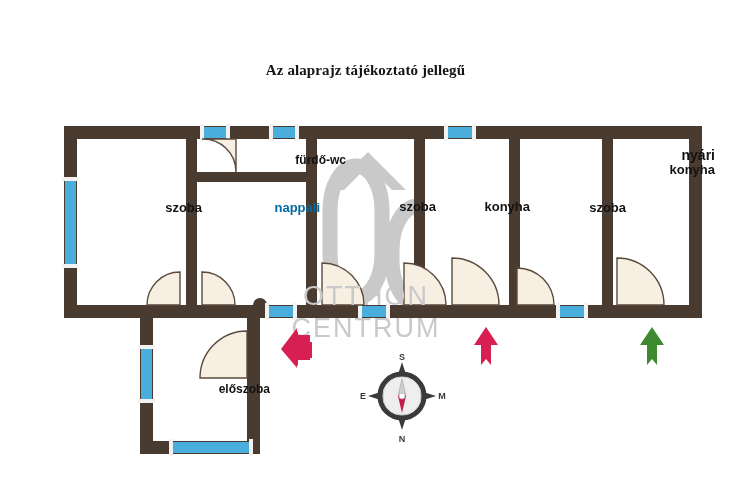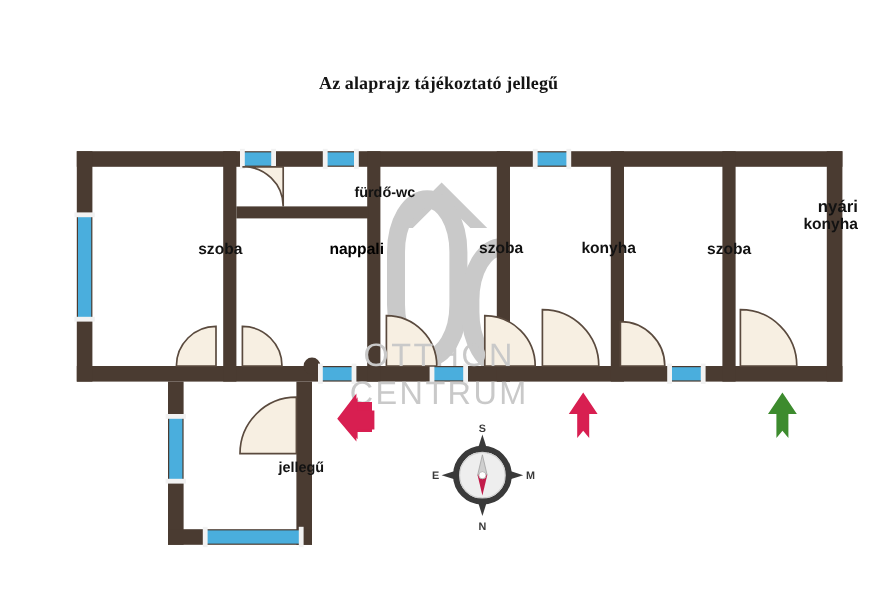--- a/index.html
+++ b/index.html
@@ -250,25 +250,25 @@
       <text id="cmp-s" x="402" y="360" text-anchor="middle" font-family="Liberation Sans, sans-serif" font-size="9" font-weight="bold" fill="#3a3a3a">S</text>
       <text id="cmp-n" x="402" y="442" text-anchor="middle" font-family="Liberation Sans, sans-serif" font-size="9" font-weight="bold" fill="#3a3a3a">N</text>
       <text id="cmp-e" x="363" y="399" text-anchor="middle" font-family="Liberation Sans, sans-serif" font-size="9" font-weight="bold" fill="#3a3a3a">E</text>
       <text id="cmp-w" x="442" y="399" text-anchor="middle" font-family="Liberation Sans, sans-serif" font-size="9" font-weight="bold" fill="#3a3a3a">M</text>
     </g>
 
   </svg>
 
   <div id="room-labels">
       <div class="room-label" style="left: 62px; top: 201px; width: 140px; font-size: 13px; color: rgb(18, 18, 18);">szoba</div>
-      <div class="room-label" style="left: 180px; top: 201px; width: 140px; font-size: 13px; color: #000000;">nappali</div>
+      <div class="room-label" style="left: 180px; top: 201px; width: 140px; font-size: 13px; color: #0369a1;">nappali</div>
       <div class="room-label" style="left: 296px; top: 200px; width: 140px; font-size: 13px; color: rgb(18, 18, 18);">szoba</div>
       <div class="room-label" style="left: 390px; top: 200px; width: 140px; font-size: 13px; color: rgb(18, 18, 18);">konyha</div>
       <div class="room-label" style="left: 486px; top: 201px; width: 140px; font-size: 13px; color: rgb(18, 18, 18);">szoba</div>
       <div class="room-label" style="left: 206px; top: 154px; width: 140px; font-size: 12px; color: rgb(18, 18, 18);">fürdő-wc</div>
-      <div class="room-label" style="left: 130px; top: 383px; width: 140px; font-size: 12px; color: rgb(18, 18, 18);">jellegű</div>
-      <div class="room-label" style="left: 575px; top: 148px; width: 140px; color: rgb(18, 18, 18); margin-top: 17px;">
+      <div class="room-label" style="left: 130px; top: 383px; width: 140px; font-size: 12px; color: rgb(18, 18, 18);">előszoba</div>
+      <div class="room-label" style="left: 575px; top: 148px; width: 140px; color: rgb(18, 18, 18);">
         <div style="font-size: 14px;">nyári</div>
         <div style="font-size: 13px;">konyha</div>
       </div>
     </div>
 
 </div>
 
 </body></html>

